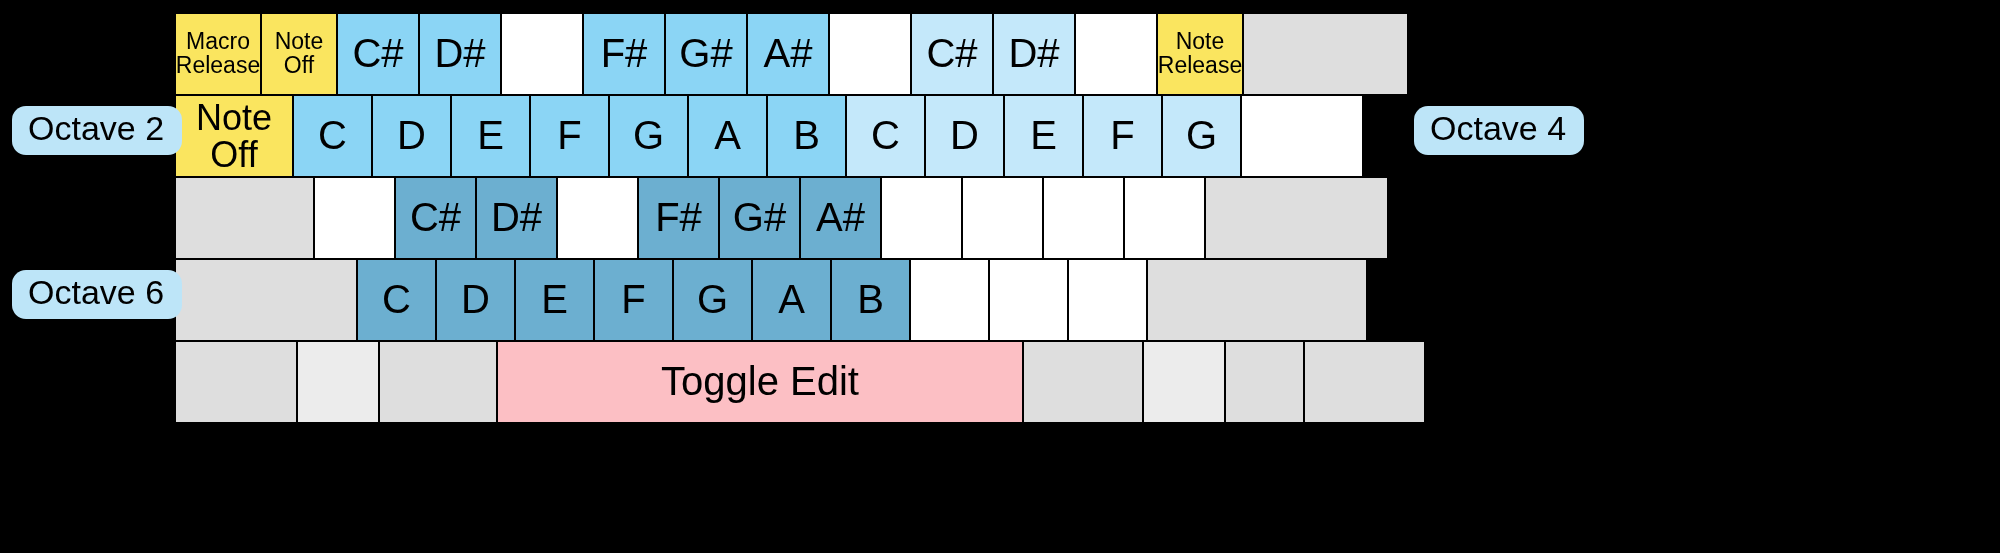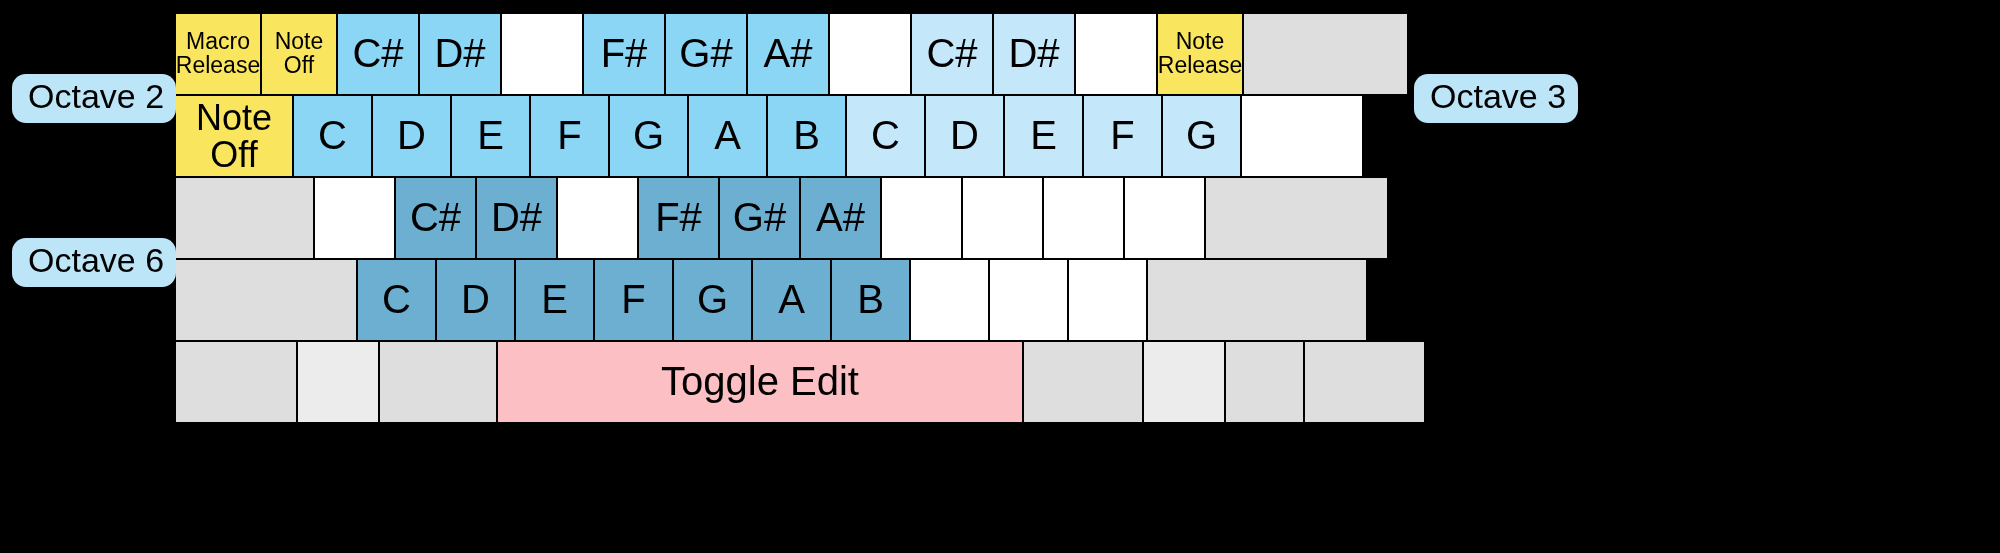--- a/index.html
+++ b/index.html
@@ -60,23 +60,24 @@
   
   .h-row { height: 82px; }
 
   
   .pill {
     position: absolute;
     background: #bde5f8;
     border-radius: 14px;
     color: #000000;
     font-size: 34px;
-    padding: 3px 12px 7px 16px;
+    padding: 3px 18px 7px 16px;
     white-space: nowrap;
     line-height: 1.15;
+    margin-top: 32px;
   }
   #pill-oct2 { left: 12px; top: 74px; }
   #pill-oct1 { left: 12px; top: 238px; }
   #pill-oct3 { left: 1414px; top: 74px; }
 </style>
 </head>
 <body>
 
 <div id="stage">
 
@@ -153,15 +154,15 @@
         <div class="key c-pink t-big" style="width: 528px;">Toggle Edit</div>
         <div class="key c-gray t-big blank" style="width: 122px;"></div>
         <div class="key c-gray2 t-big blank" style="width: 84px;"></div>
         <div class="key c-gray t-big blank" style="width: 81px;"></div>
         <div class="key c-gray t-big blank" style="width: 123px;"></div>
       </div>
     </div>
 
   <div class="pill" id="pill-oct2">Octave 2</div>
   <div class="pill" id="pill-oct1">Octave 6</div>
-  <div class="pill" id="pill-oct3">Octave 3</div>
+  <div class="pill" id="pill-oct3">Octave 4</div>
 
 </div>
 
 </body></html>

